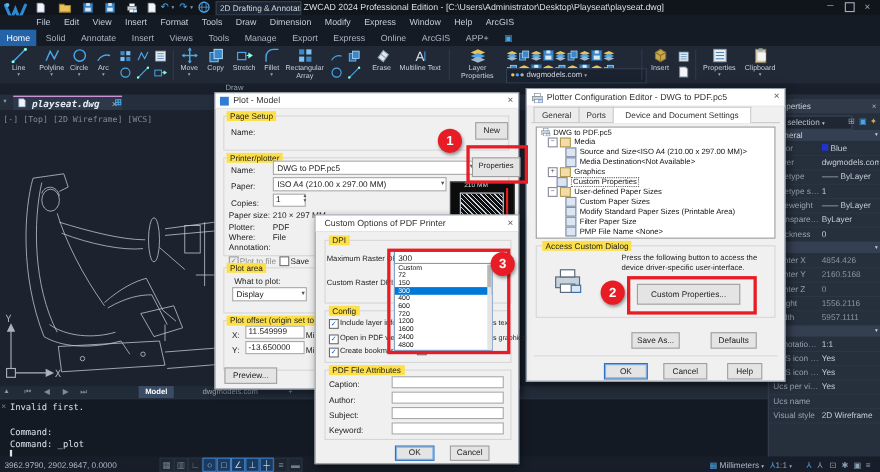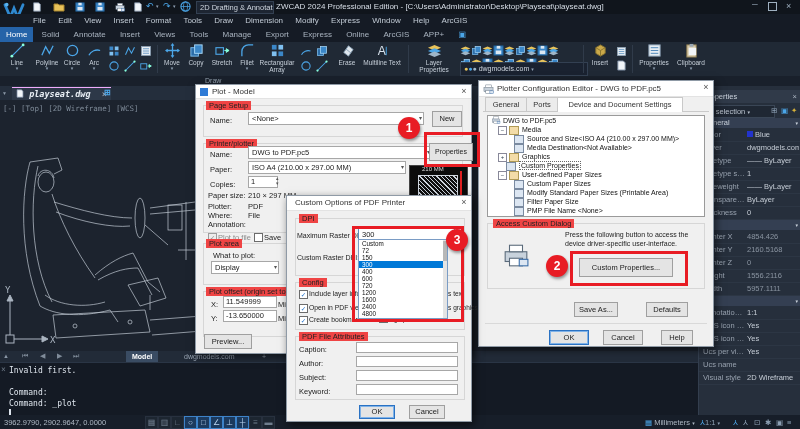--- a/index.html
+++ b/index.html
@@ -33,21 +33,21 @@
   .sbar{left:0;top:415px;width:800px;height:14px;background:#171e29;font-size:7.5px;color:#aeb8c4;}
   .tog{position:absolute;top:1px;width:11px;height:11px;line-height:11px;text-align:center;font-size:8px;
     color:#6f7d8d;border:1px solid #28313f;background:#1d2631;}
   .tog.on{color:#bcd6f2;border:1px solid #3d82c8;background:#1c3click click:1;background:#1c3a5e;}
   
   .dlg{background:#f0f0f0;border:1px solid #8f9aa6;box-shadow:2px 3px 8px rgba(0,0,0,.55);color:#1c1c1c;font-size:7.5px;}
   .dtitle{position:absolute;left:0;top:0;right:0;height:13px;background:#fff;border-bottom:1px solid #e3e3e3;
     color:#333;font-size:8px;line-height:13px;}
   .dclose{position:absolute;top:0;width:14px;height:13px;text-align:center;color:#555;line-height:13px;font-size:9px;}
   .grp{position:absolute;border:1px solid #d6d6d6;}
-  .leg{position:absolute;background:#ef4444;padding:0 3px;font-size:7.5px;color:#222;white-space:nowrap;}
+  .leg{position:absolute;background:#fde047;padding:0 3px;font-size:7.5px;color:#222;white-space:nowrap;}
   .lbl{position:absolute;color:#222;white-space:nowrap;}
   .val{position:absolute;color:#222;white-space:nowrap;}
   .combo{position:absolute;background:#fff;border:1px solid #a7a7a7;line-height:11px;padding:0 3px;color:#222;white-space:nowrap;overflow:hidden;}
   .combo .ar{position:absolute;right:1px;top:0;color:#555;font-size:6px;}
   .btn{position:absolute;background:#e4e4e4;border:1px solid #9f9f9f;text-align:center;color:#222;overflow:hidden;white-space:nowrap;}
   .btn.focus{border:1px solid #2a72c3;box-shadow:inset 0 0 0 1px #7fb2e8;}
   .cb{position:absolute;width:7px;height:7px;background:#fff;border:1px solid #6b6b6b;
     font-size:6.5px;line-height:7px;text-align:center;color:#1569c8;}
   .cb.dis{color:#8b8b8b;border-color:#9d9d9d;background:#ececec;}
   .inp{position:absolute;background:#fff;border:1px solid #a7a7a7;font-size:7.5px;padding:0 2px;color:#222;font-family:"Liberation Sans",sans-serif;}
@@ -570,21 +570,20 @@
 
   <div class="a dlg z30" style="left:195px;top:84px;width:275px;height:268px">
     <div class="dtitle">
       <span class="a" style="left:4px;top:3px;width:8px;height:8px;background:#2f7bd6"></span>
       <span style="padding-left:16px">Plot - Model</span>
       <span class="dclose" style="right:0">×</span>
     </div>
     <div class="grp" style="left:7px;top:20px;width:258px;height:30px"></div>
     <span class="leg" style="left:10px;top:16px">Page Setup</span>
     <span class="lbl" style="left:14px;top:31px">Name:</span>
-    <div class="combo" style="left:52px;top:27px;width:168px;height:11px"><span>&lt;None&gt;</span><span class="ar">▾</span></div>
     <div class="btn" style="left:236px;top:26px;width:28px;height:14px;line-height:14px">New</div>
     <div class="grp" style="left:7px;top:58px;width:258px;height:88px"></div>
     <span class="leg" style="left:10px;top:54px">Printer/plotter</span>
     <span class="lbl" style="left:14px;top:65px">Name:</span>
     <div class="combo" style="left:52px;top:61px;width:176px;height:11px"><span>DWG to PDF.pc5</span><span class="ar">▾</span></div>
     <div class="btn" style="left:233px;top:58px;width:42px;height:16px;line-height:16px;font-size:7px">Properties</div>
     <span class="lbl" style="left:14px;top:80px">Paper:</span>
     <div class="combo" style="left:52px;top:76px;width:150px;height:11px"><span>ISO A4 (210.00 x 297.00 MM)</span><span class="ar">▾</span></div>
     <span class="lbl" style="left:14px;top:95px">Copies:</span>
     <div class="inp" style="left:52px;top:91px;width:24px;height:10px"><span>1</span></div>

